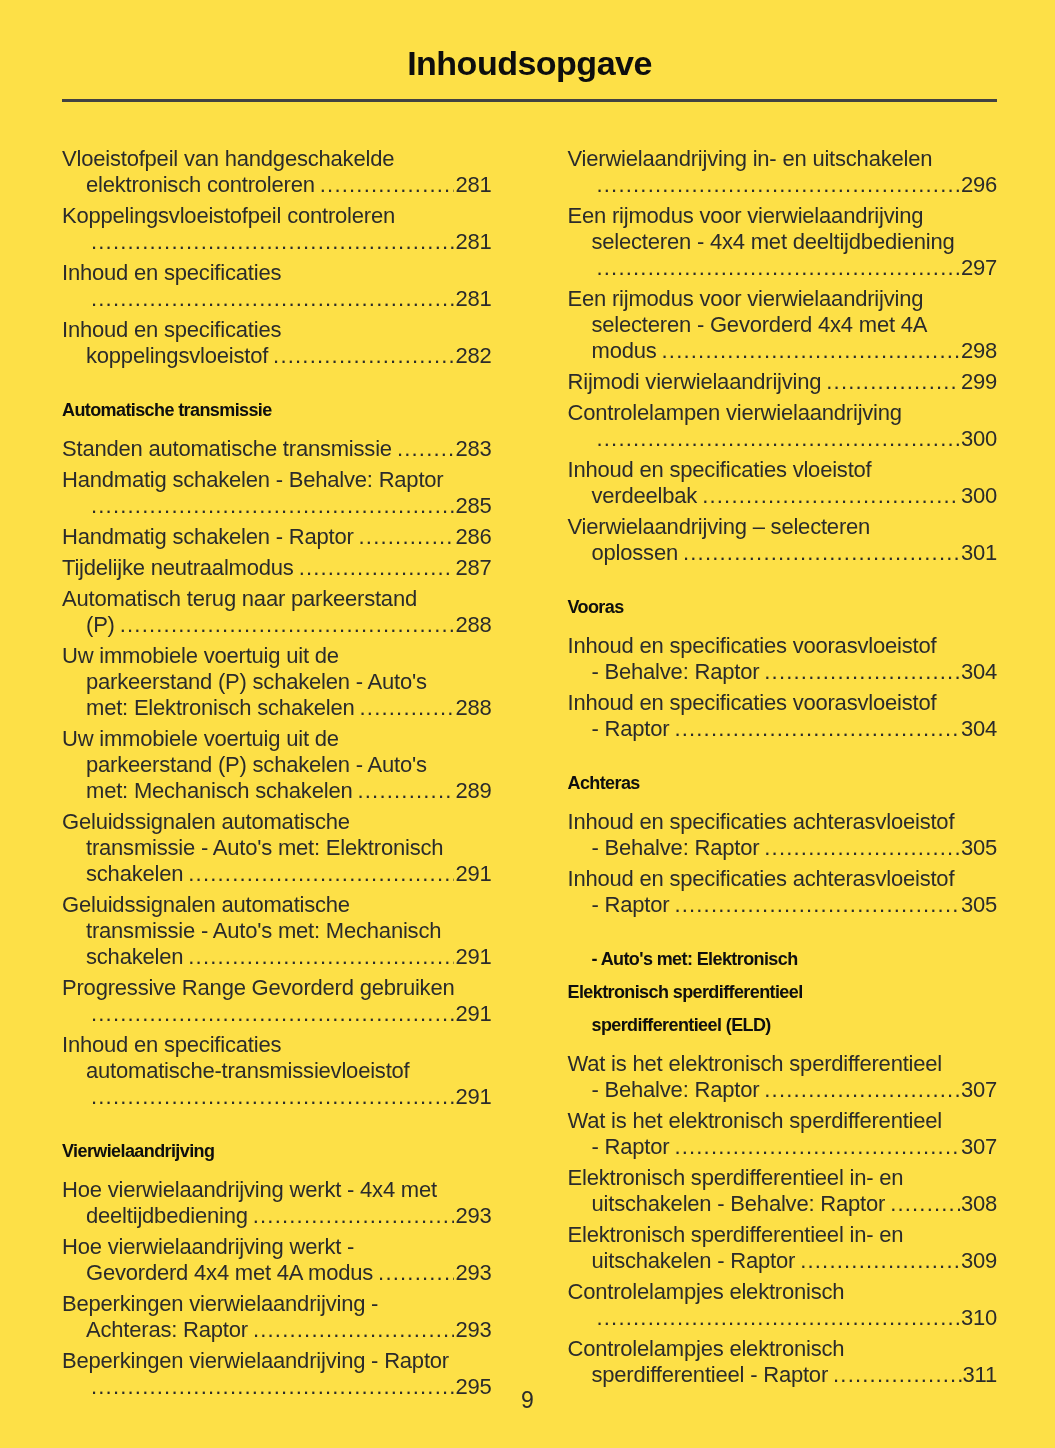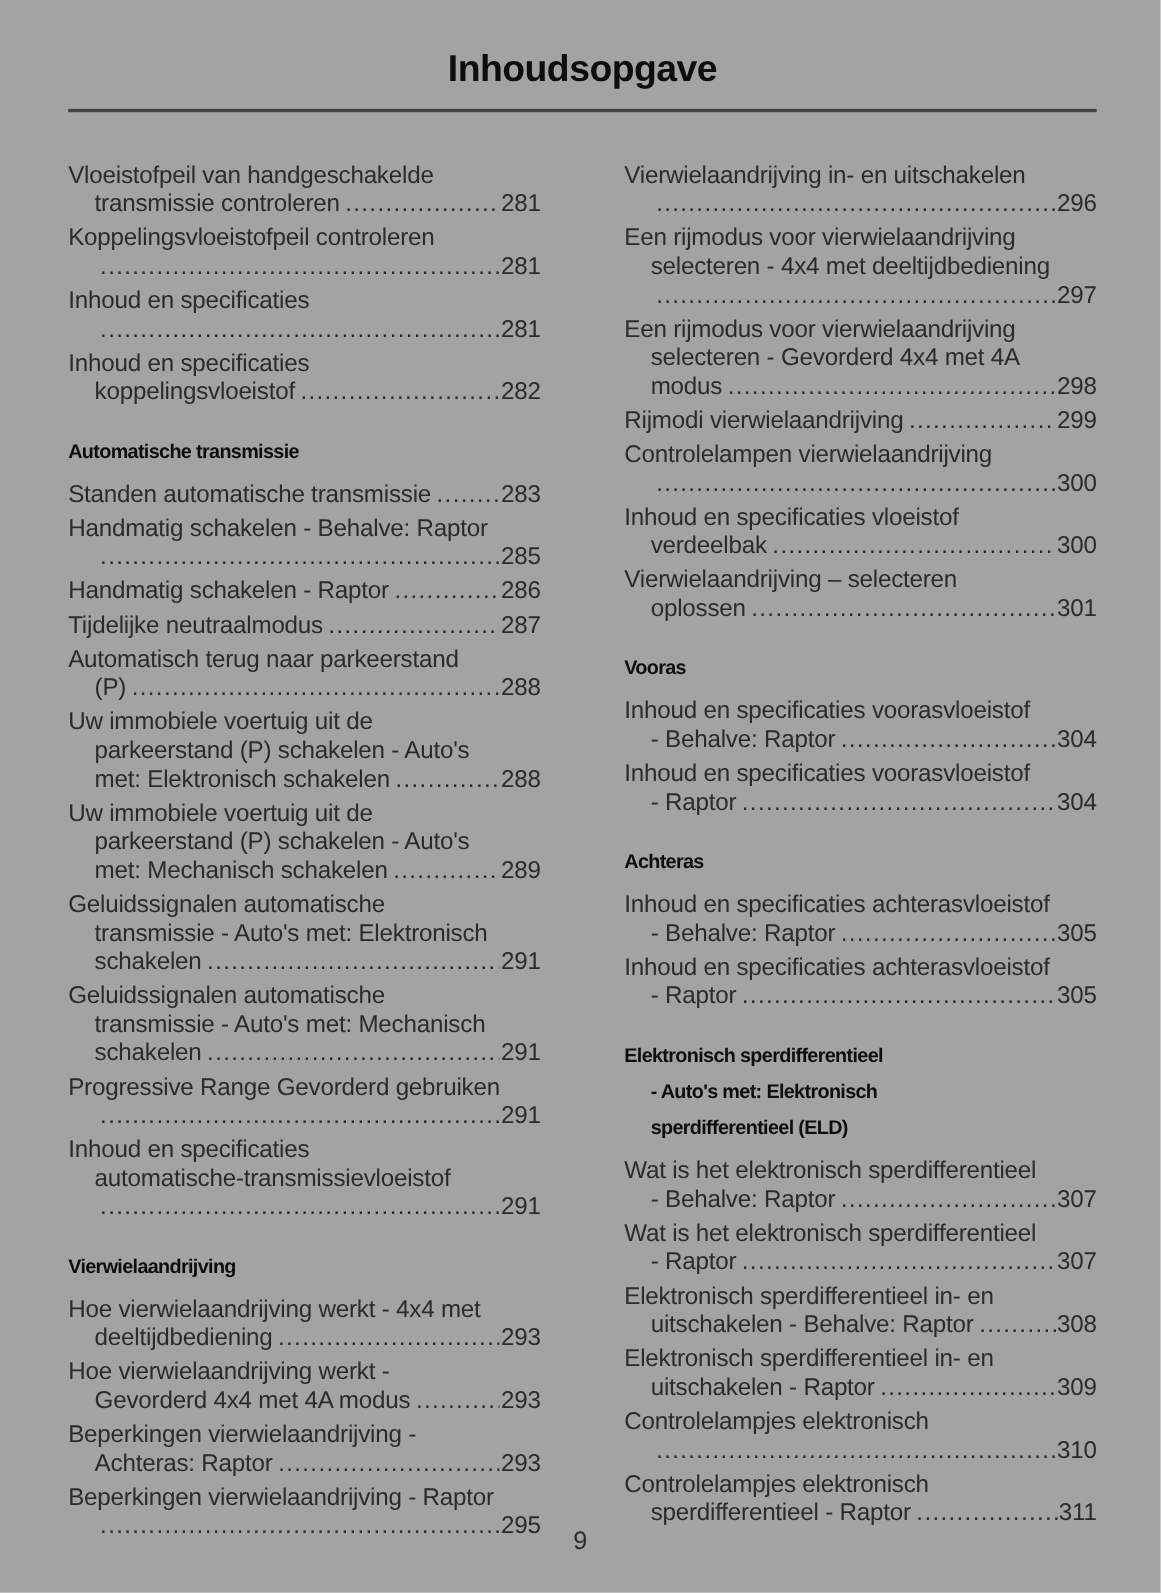--- a/index.html
+++ b/index.html
@@ -3,21 +3,21 @@
 <meta charset="utf-8">
 <style>
   * { margin: 0; padding: 0; box-sizing: border-box; }
   html, body { background: #e8e8e8; }
   body { font-family: "Liberation Sans", sans-serif; }
   .page {
     position: relative;
     width: 1055px;
     height: 1448px;
     margin: 0 auto;
-    background: #a3a3a3;
+    background: #fde047;
     color: #2b2b2b;
     padding: 30px 58px 0 62px;
     overflow: hidden;
   }
   .page-header { text-align: center; }
   .page-title {
     font-size: 34px;
     font-weight: 800;
     letter-spacing: -0.5px;
     color: #0e0e0e;
@@ -80,21 +80,21 @@
   <header class="page-header">
     <h1 class="page-title">Inhoudsopgave</h1>
     <hr class="title-rule">
   </header>
 
   <main class="columns">
     <section class="col">
         <div class="toc-entry">
           <div class="toc-line">Vloeistofpeil van handgeschakelde</div>
           <div class="toc-line indent leader-row">
-            <span class="leader-text">transmissie controleren</span>
+            <span class="leader-text">elektronisch controleren</span>
             <span class="dot-leader">............................................................................................................................................</span>
             <span class="page-ref">281</span>
           </div>
         </div>
         <div class="toc-entry">
           <div class="toc-line">Koppelingsvloeistofpeil controleren</div>
           <div class="toc-line indent leader-row">
             <span class="dot-leader">............................................................................................................................................</span>
             <span class="page-ref">281</span>
           </div>
@@ -326,22 +326,22 @@
         </div>
         <div class="toc-entry">
           <div class="toc-line">Inhoud en specificaties achterasvloeistof</div>
           <div class="toc-line indent leader-row">
             <span class="leader-text">- Raptor</span>
             <span class="dot-leader">............................................................................................................................................</span>
             <span class="page-ref">305</span>
           </div>
         </div>
         <h2 class="toc-heading">
+          <div class="hline indent">- Auto's met: Elektronisch</div>
           <div class="hline">Elektronisch sperdifferentieel</div>
-          <div class="hline indent">- Auto's met: Elektronisch</div>
           <div class="hline indent">sperdifferentieel (ELD)</div>
         </h2>
         <div class="toc-entry">
           <div class="toc-line">Wat is het elektronisch sperdifferentieel</div>
           <div class="toc-line indent leader-row">
             <span class="leader-text">- Behalve: Raptor</span>
             <span class="dot-leader">............................................................................................................................................</span>
             <span class="page-ref">307</span>
           </div>
         </div>

